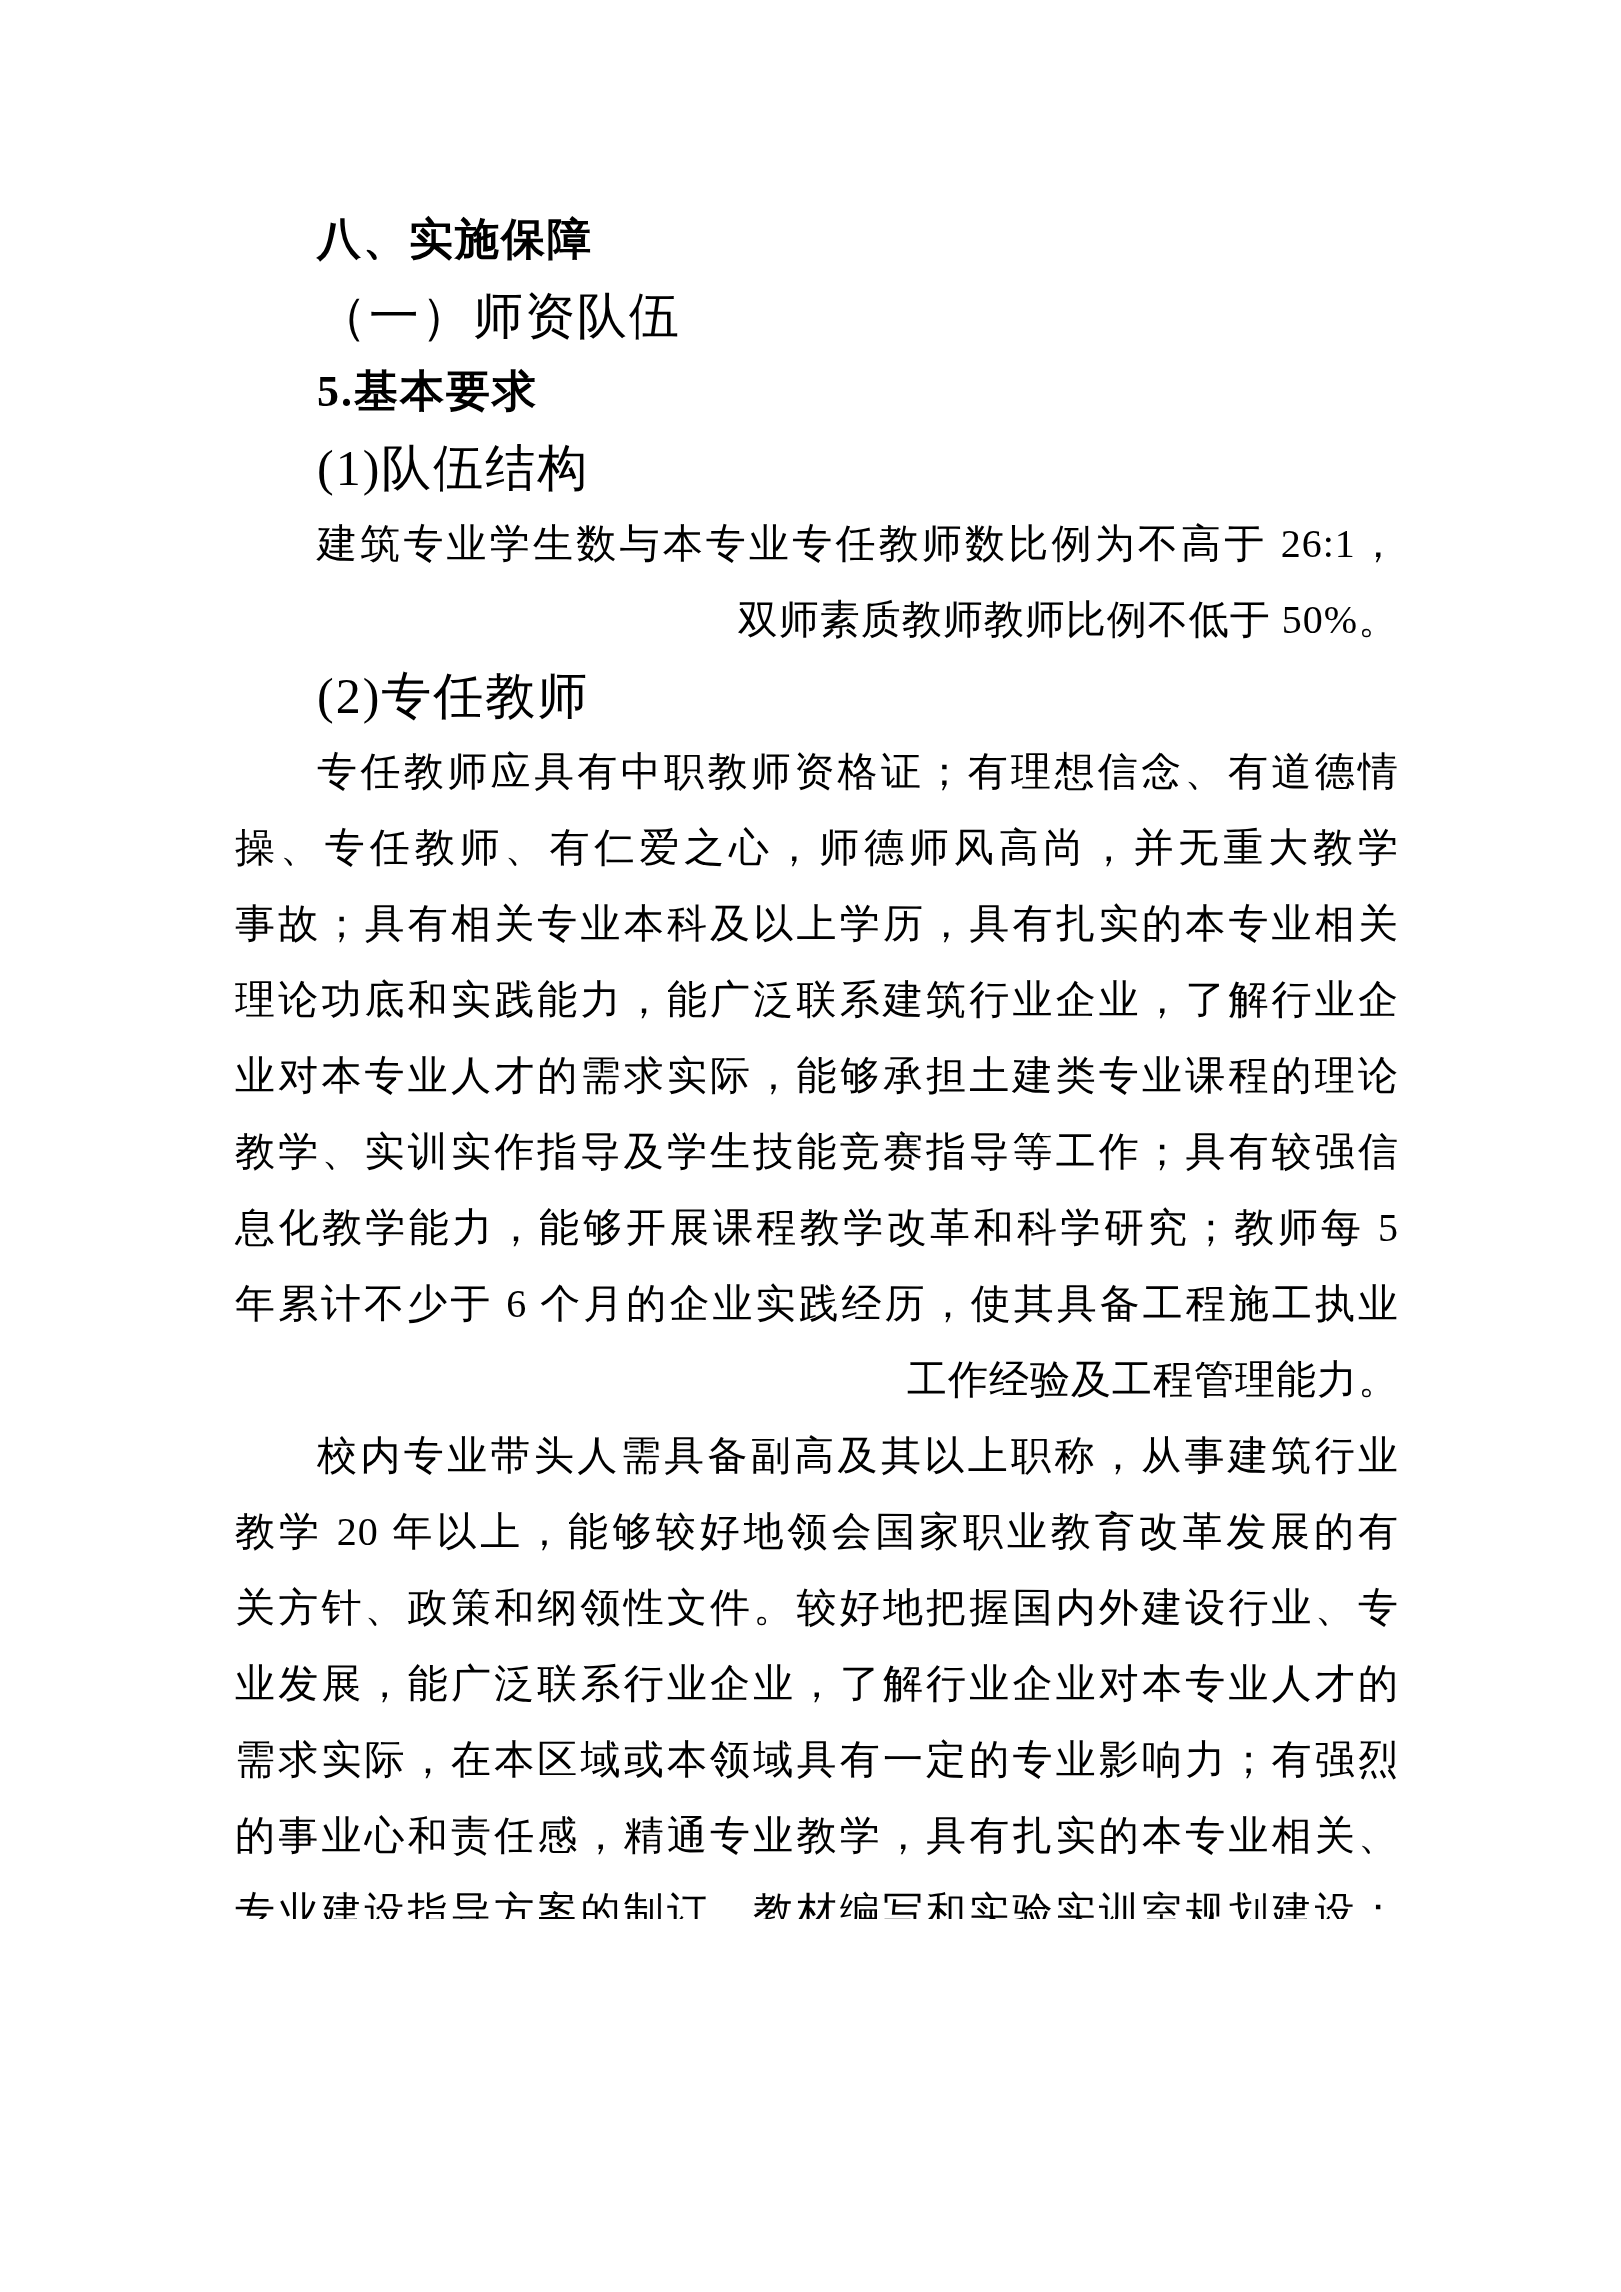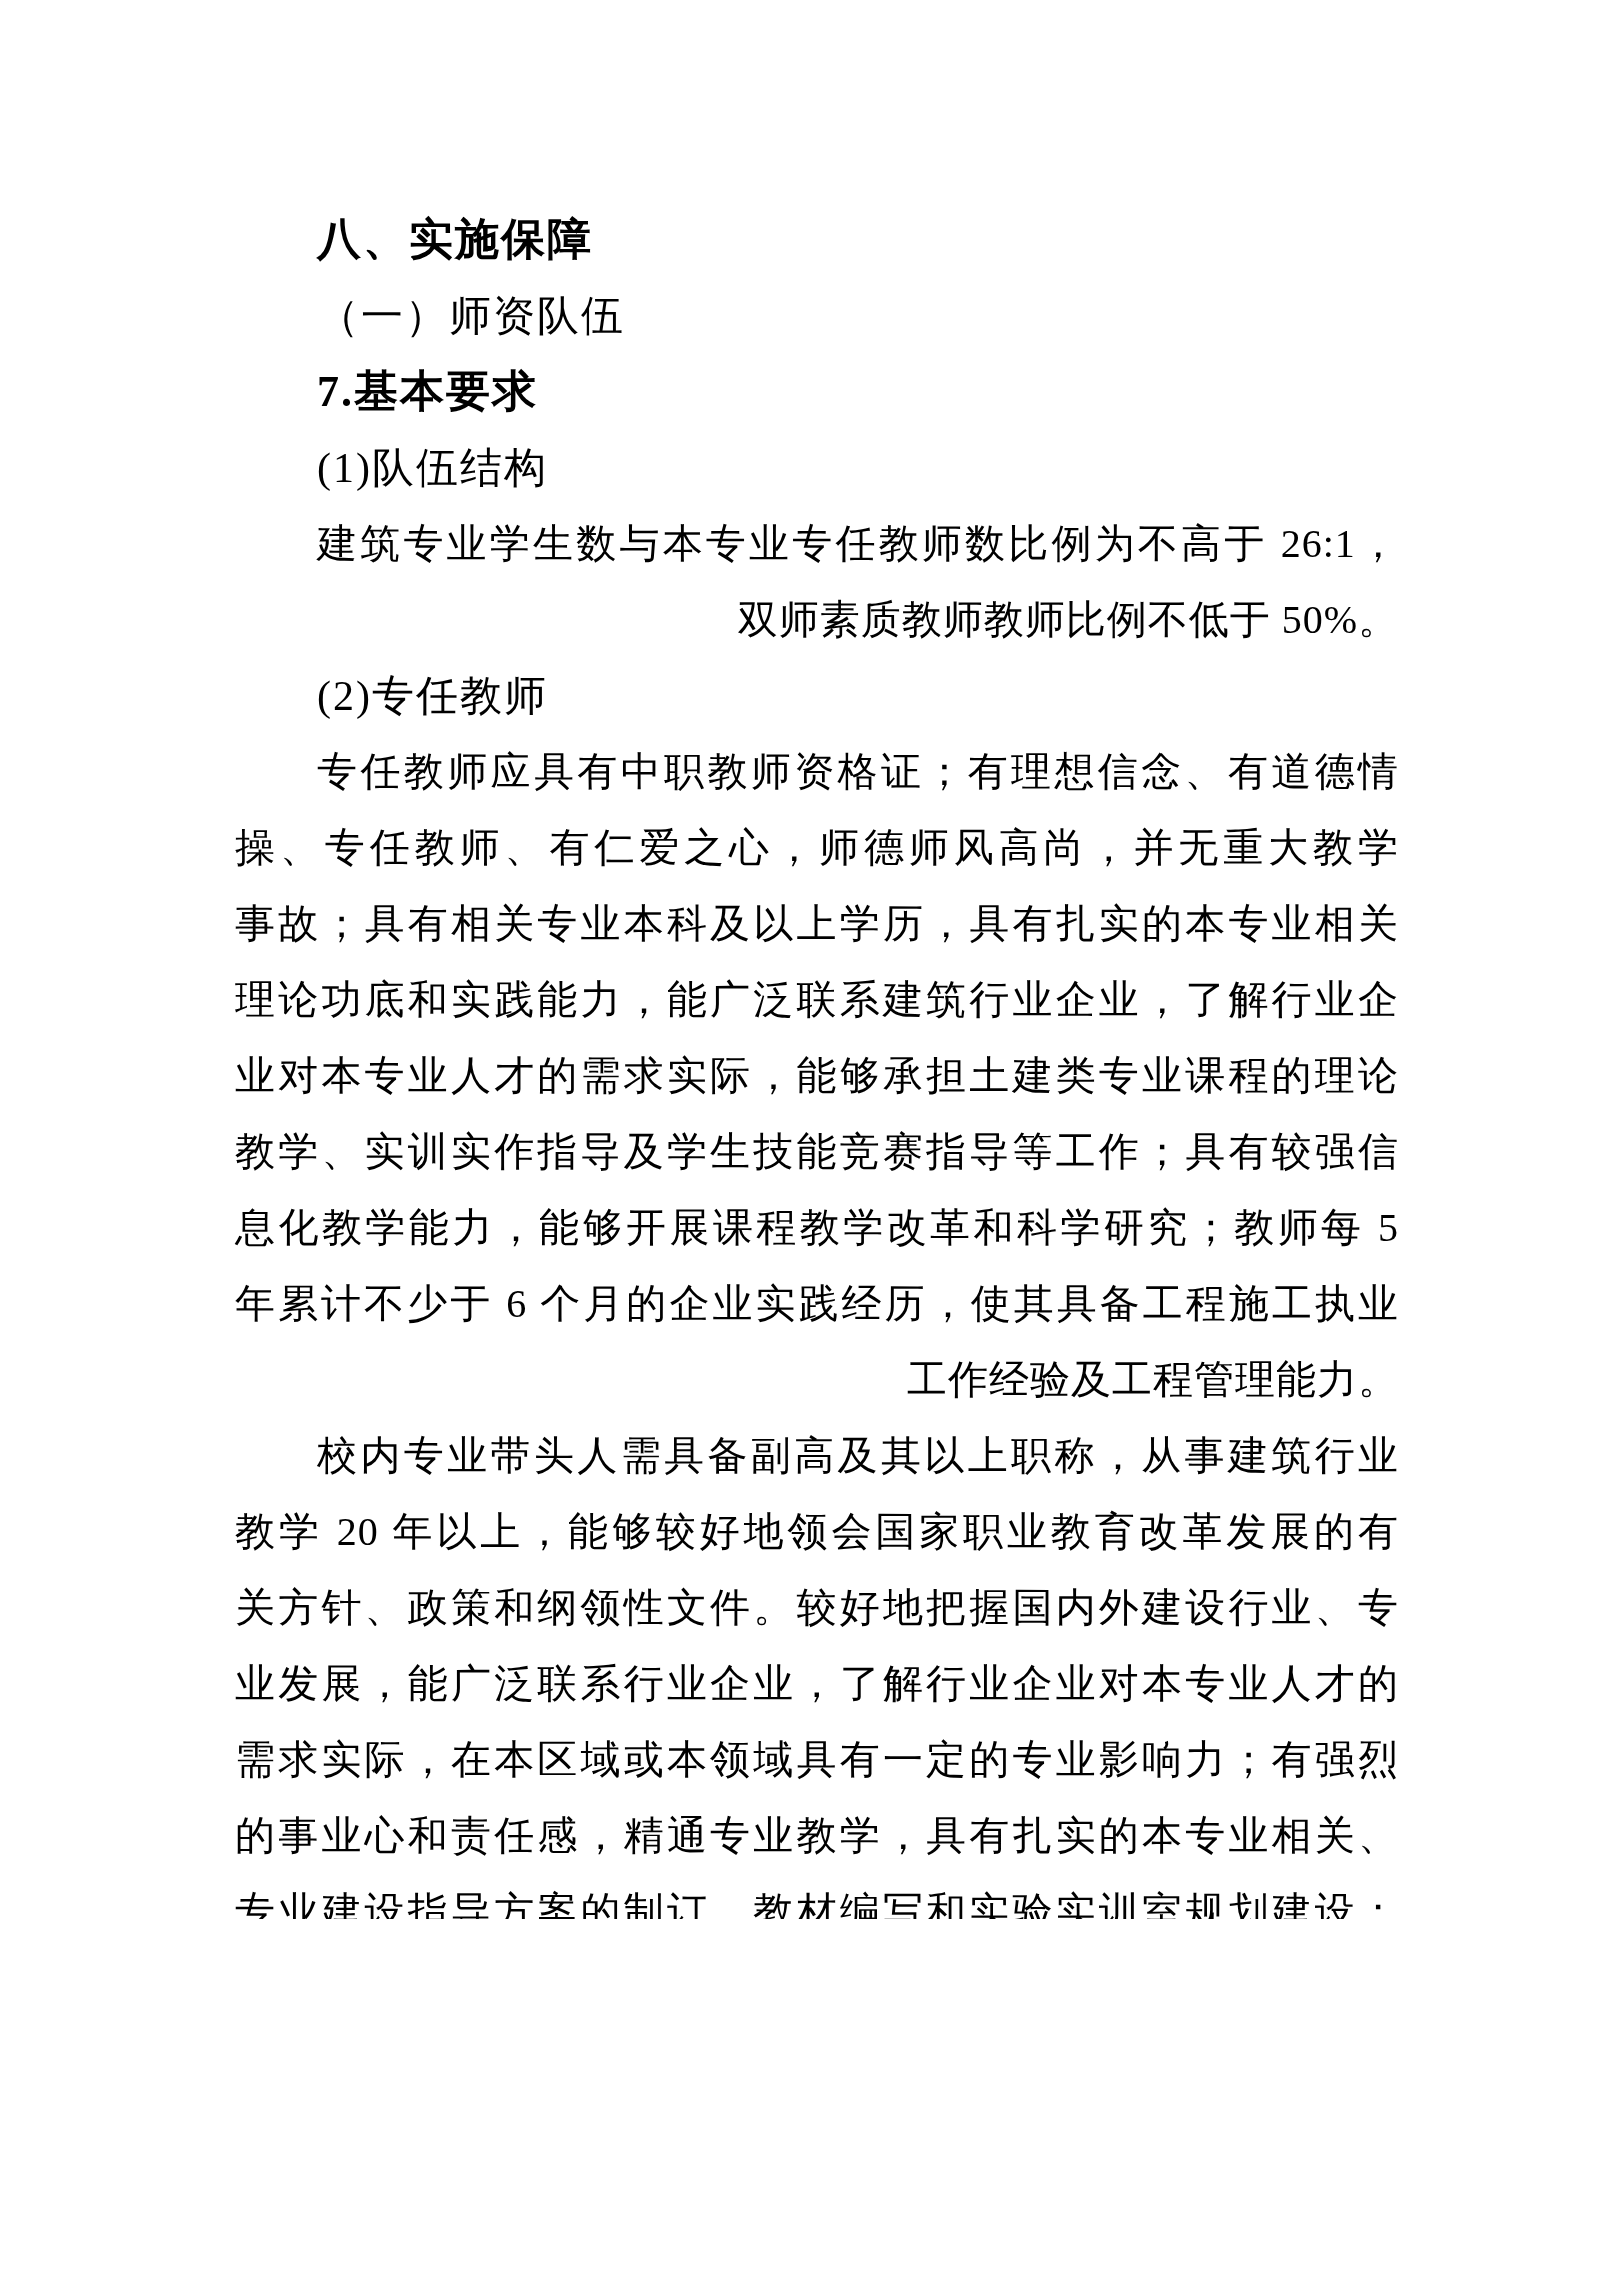--- a/index.html
+++ b/index.html
@@ -44,41 +44,41 @@
   
   .tline.last {
     text-align: right;
   }
   .tline.h-bold {
     font-weight: bold;
     font-size: 44px;
     letter-spacing: 2px;
   }
   .tline.h-plain {
-    font-size: 42px;
+    font-size: 50px;
     letter-spacing: 2px;
   }
   .page-number {
     position: absolute;
     top: 2117px;
     right: 218px;
     font-size: 28px;
     line-height: 39px;
     font-family: "Liberation Sans", "DejaVu Sans", sans-serif;
     color: #6d28d9;
   }
 </style>
 </head>
 <body>
 
 <div class="page">
   <div class="text-column">
       <div class="tline h-bold indent">八、实施保障</div>
       <div class="tline h-plain indent">（一）师资队伍</div>
-      <div class="tline h-bold indent">7.基本要求</div>
+      <div class="tline h-bold indent">5.基本要求</div>
       <div class="tline h-plain indent">(1)队伍结构</div>
       <div class="tline first">建筑专业学生数与本专业专任教师数比例为不高于 26:1，</div>
       <div class="tline last">双师素质教师教师比例不低于 50%。</div>
       <div class="tline h-plain indent">(2)专任教师</div>
       <div class="tline first">专任教师应具有中职教师资格证；有理想信念、有道德情</div>
       <div class="tline full">操、专任教师、有仁爱之心，师德师风高尚，并无重大教学</div>
       <div class="tline full">事故；具有相关专业本科及以上学历，具有扎实的本专业相关</div>
       <div class="tline full">理论功底和实践能力，能广泛联系建筑行业企业，了解行业企</div>
       <div class="tline full">业对本专业人才的需求实际，能够承担土建类专业课程的理论</div>
       <div class="tline full">教学、实训实作指导及学生技能竞赛指导等工作；具有较强信</div>

